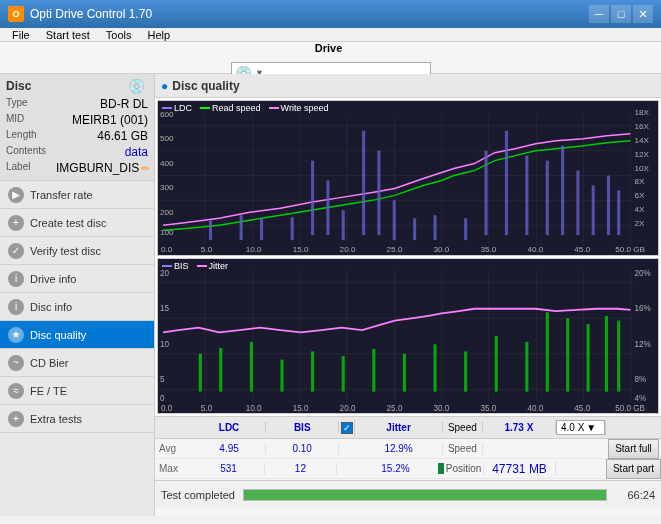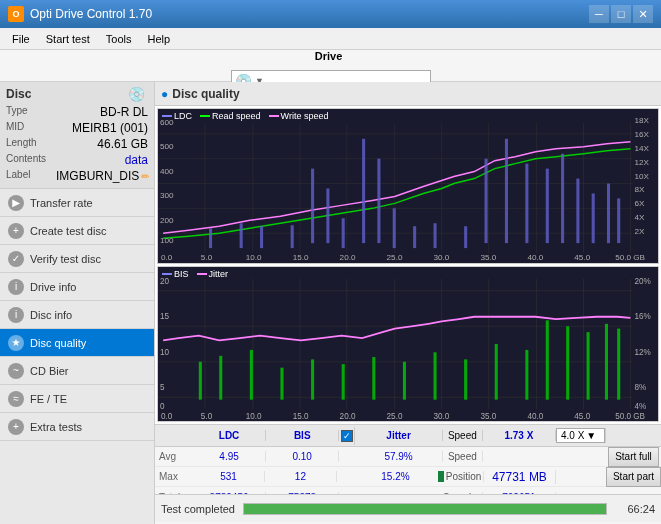--- a/index.html
+++ b/index.html
@@ -17,21 +17,21 @@
     }
     .title-bar-left { display: flex; align-items: center; gap: 6px; }
     .title-icon { width: 16px; height: 16px; background: #ff8c00; border-radius: 2px; display: flex; align-items: center; justify-content: center; color: white; font-size: 9px; font-weight: bold; }
     .title-text { font-size: 12px; font-weight: normal; }
     .title-controls { display: flex; gap: 2px; }
     .title-btn { width: 20px; height: 18px; background: rgba(255,255,255,0.2); border: none; color: white; cursor: pointer; font-size: 11px; display: flex; align-items: center; justify-content: center; }
 
     
     .menu-bar {
       background: #f0f0f0;
-      height: 22px;
+      height: 14px;
       display: flex;
       align-items: center;
       padding: 0 4px;
       border-bottom: 1px solid #d0d0d0;
     }
     .menu-item { padding: 2px 8px; font-size: 11px; cursor: pointer; color: #000; }
 
     
     .drive-bar {
       background: #f5f5f5;
@@ -93,21 +93,21 @@
     .status-window-btn {
       height: 26px; background: #d0d0d0; border: 1px solid #bbb;
       display: flex; align-items: center; justify-content: center;
       cursor: pointer; font-size: 11px; margin: 4px;
     }
 
     
     .status-bar {
       height: 28px; background: #f0f0f0; border-top: 1px solid #ccc;
       display: flex; align-items: center; padding: 0 6px; gap: 8px;
-      font-size: 11px; position: absolute; bottom: 2px; left: 0; right: 0;
+      font-size: 11px; position: absolute; bottom: 8px; left: 0; right: 0;
     }
     .status-text { color: #333; }
     .progress-bar-outer { flex: 1; height: 12px; background: #ddd; border: 1px solid #bbb; }
     .progress-bar-inner { height: 100%; background: #4caf50; }
     .status-value { color: #333; min-width: 40px; text-align: right; }
 
     
     .content { flex: 1; display: flex; flex-direction: column; background: #fff; position: relative; }
 
     
@@ -463,21 +463,21 @@
           </div>
         </div>
         <div style="width: 55px;"></div>
       </div>
 
       <div style="display: flex; height: 20px; align-items: center; border-bottom: 1px solid #e8e8e8; font-size: 10px;">
         <div style="width: 38px; color: #666; padding-left: 4px;">Avg</div>
         <div style="flex: 1; text-align: center; color: #0000cc; border-right: 1px solid #e0e0e0;">4.95</div>
         <div style="flex: 1; text-align: center; color: #0000cc; border-right: 1px solid #e0e0e0;">0.10</div>
         <div style="width: 16px; border-right: 1px solid #e0e0e0;"></div>
-        <div style="flex: 1.2; text-align: center; color: #0000cc; border-right: 1px solid #e0e0e0;">57.9%</div>
+        <div style="flex: 1.2; text-align: center; color: #0000cc; border-right: 1px solid #e0e0e0;">12.9%</div>
         <div style="width: 40px; border-right: 1px solid #e0e0e0; text-align: center; color: #555;">Speed</div>
         <div style="flex: 1; border-right: 1px solid #e0e0e0;"></div>
         <div style="width: 50px; border-right: 1px solid #e0e0e0;"></div>
         <div style="width: 55px; display: flex; align-items: center; justify-content: center;">
           <button class="start-btn">Start full</button>
         </div>
       </div>
 
       <div style="display: flex; height: 20px; align-items: center; border-bottom: 1px solid #e8e8e8; font-size: 10px;">
         <div style="width: 38px; color: #666; padding-left: 4px;">Max</div>

